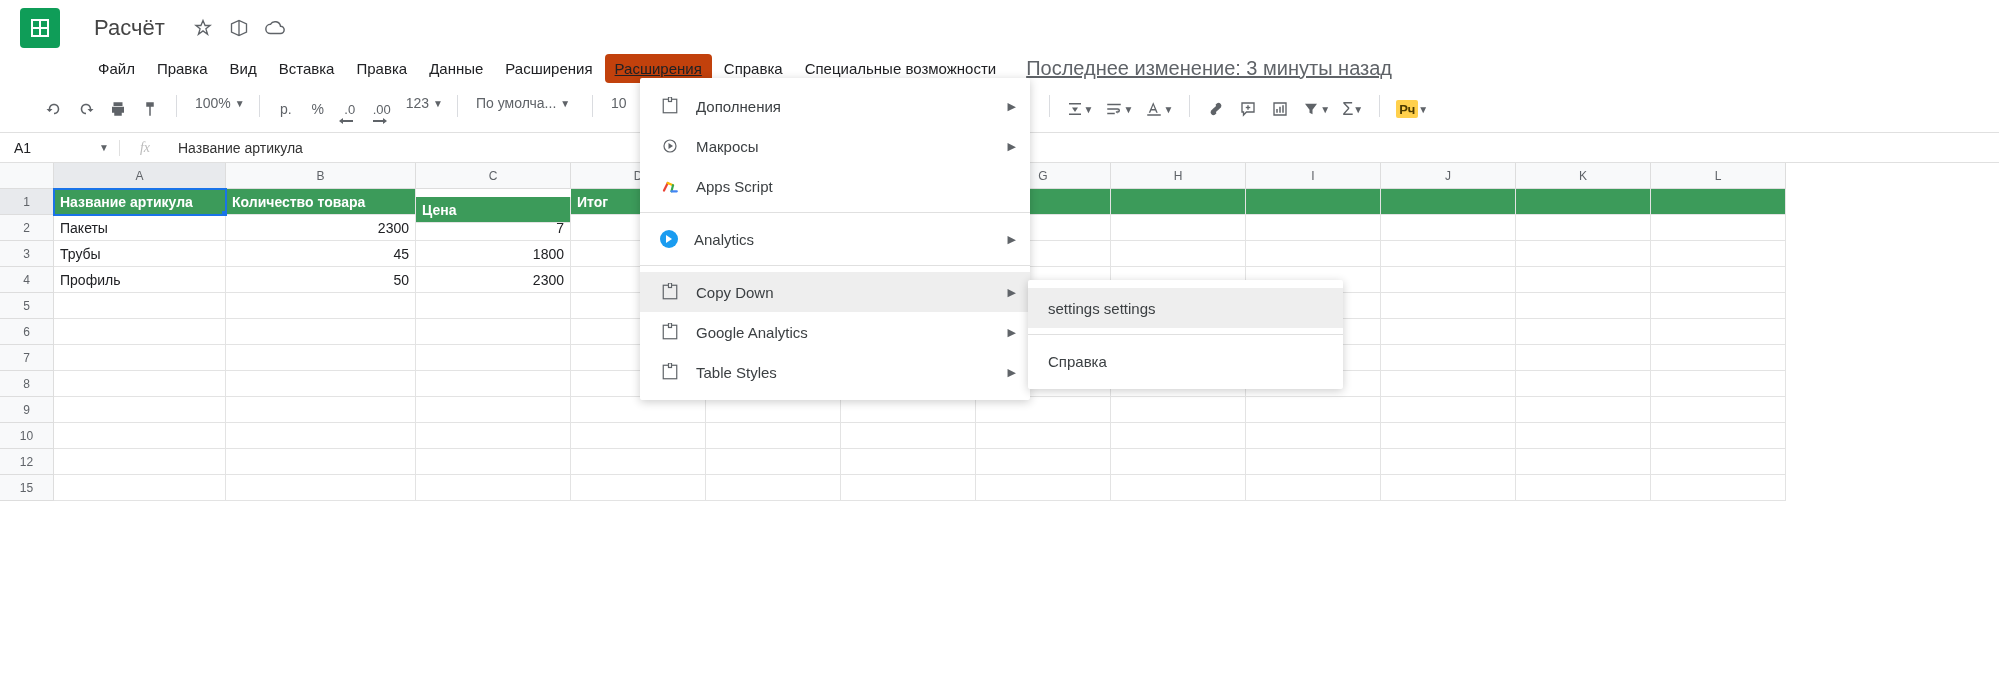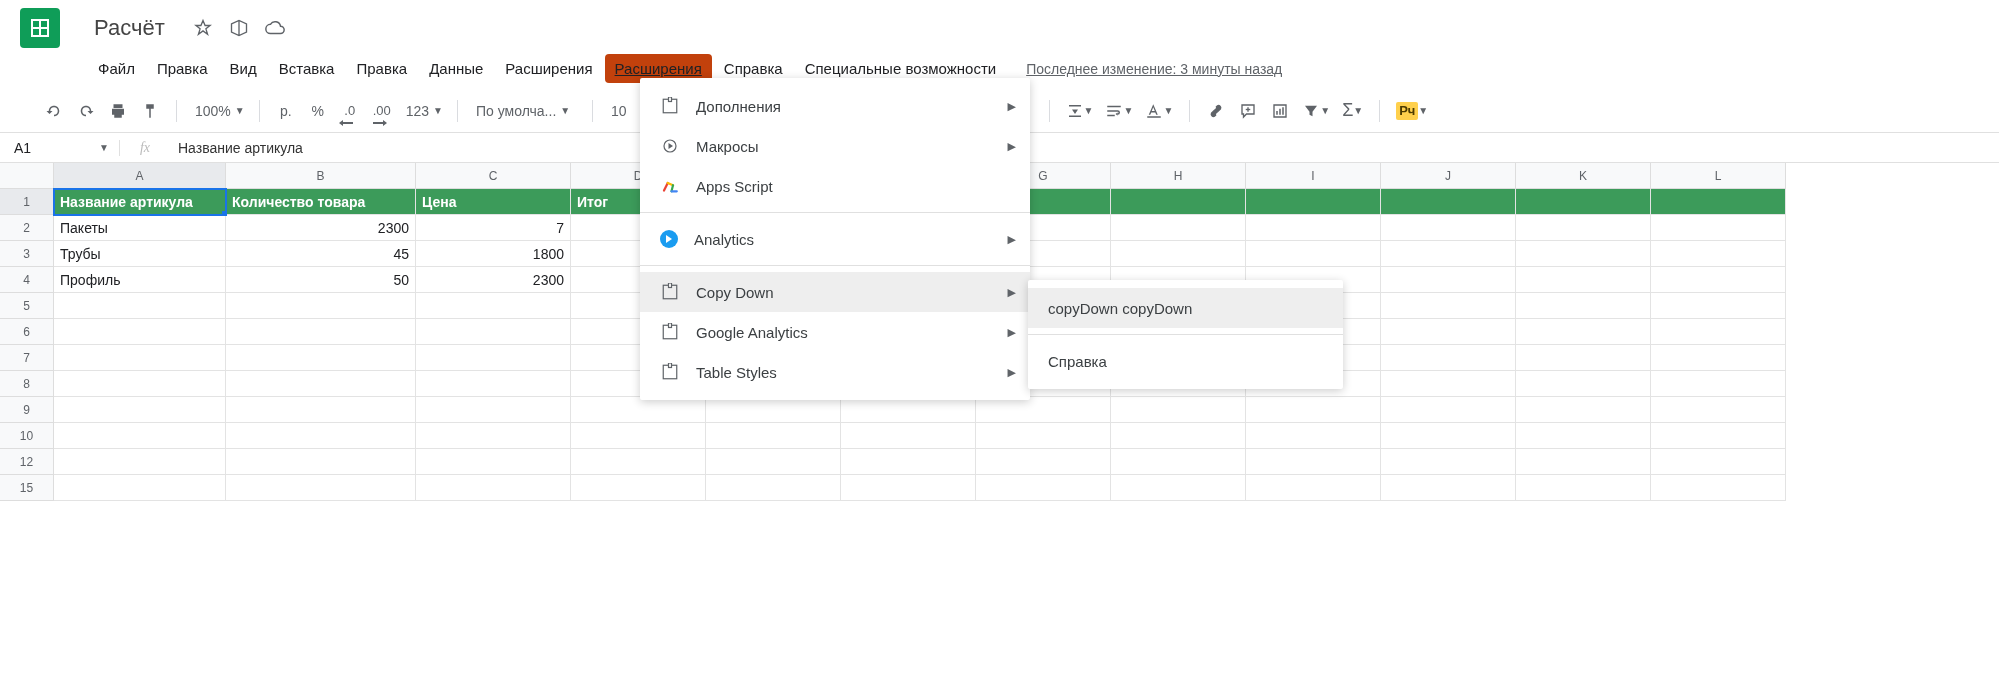--- a/index.html
+++ b/index.html
@@ -52,26 +52,26 @@
     border-radius: 4px;
     cursor: pointer;
     color: #202124;
     margin-right: 2px;
   }
   .menu-item.active { background: #c2410c; text-decoration: underline; }
   .last-edit {
     color: #5f6368;
     text-decoration: underline;
     margin-left: 18px;
-    font-size: 14px;
+    font-size: 20px;
   }
   
   .toolbar {
     display: flex;
-    align-items: center;
+    align-items: flex-start;
     padding: 6px 20px 6px 40px;
     border-bottom: 1px solid #e0e0e0;
     height: 44px;
     gap: 4px;
     font-size: 14px;
     color: #5f6368;
   }
   .tb-btn {
     height: 28px;
     min-width: 28px;
@@ -409,21 +409,21 @@
     <div class="col-h" style="width:135px;">I</div>
     <div class="col-h" style="width:135px;">J</div>
     <div class="col-h" style="width:135px;">K</div>
     <div class="col-h" style="width:135px;">L</div>
   </div>
 
   <div class="row header-row">
     <div class="row-h sel">1</div>
     <div class="cell selected-cell" style="width:172px;">Название артикула</div>
     <div class="cell" style="width:190px;">Количество товара</div>
-    <div class="cell" style="width:155px;">Цена</div>
+    <div class="cell" style="width:155px;margin-top:8px;">Цена</div>
     <div class="cell" style="width:135px;">Итог</div>
     <div class="cell" style="width:135px;"></div>
     <div class="cell" style="width:135px;"></div>
     <div class="cell" style="width:135px;"></div>
     <div class="cell" style="width:135px;"></div>
     <div class="cell" style="width:135px;"></div>
     <div class="cell" style="width:135px;"></div>
     <div class="cell" style="width:135px;"></div>
     <div class="cell" style="width:135px;"></div>
   </div>
@@ -668,19 +668,19 @@
           <rect x="10" y="0" width="4" height="6" fill="#fff" stroke="#5f6368" stroke-width="1.6"></rect>
         </svg>
       </span>
     <span>Table Styles</span>
     <span class="arrow">▶</span>
   </div>
 </div>
 
 <div id="sub-menu" class="dropdown">
   <div class="dd-item hover">
-    <span>copyDown copyDown</span>
+    <span>settings settings</span>
   </div>
   <div class="dd-sep"></div>
   <div class="dd-item">
     <span>Справка</span>
   </div>
 </div>
 
 </body></html>

